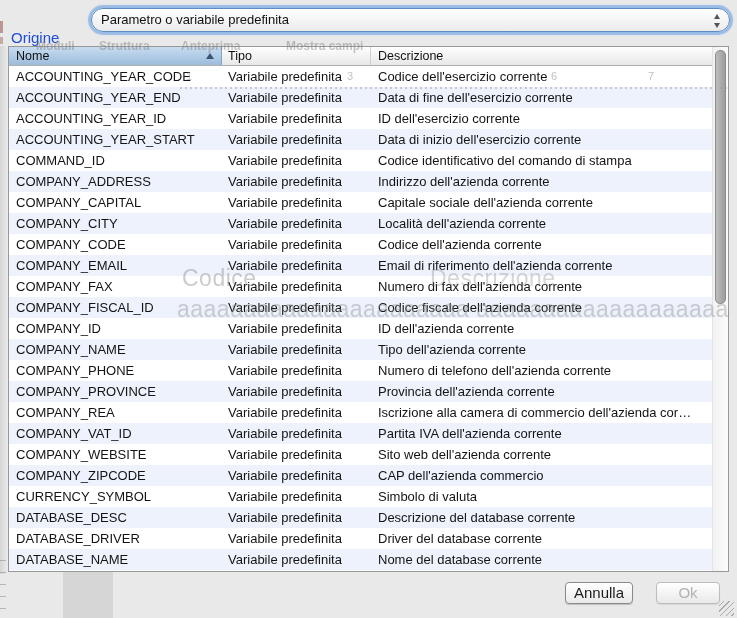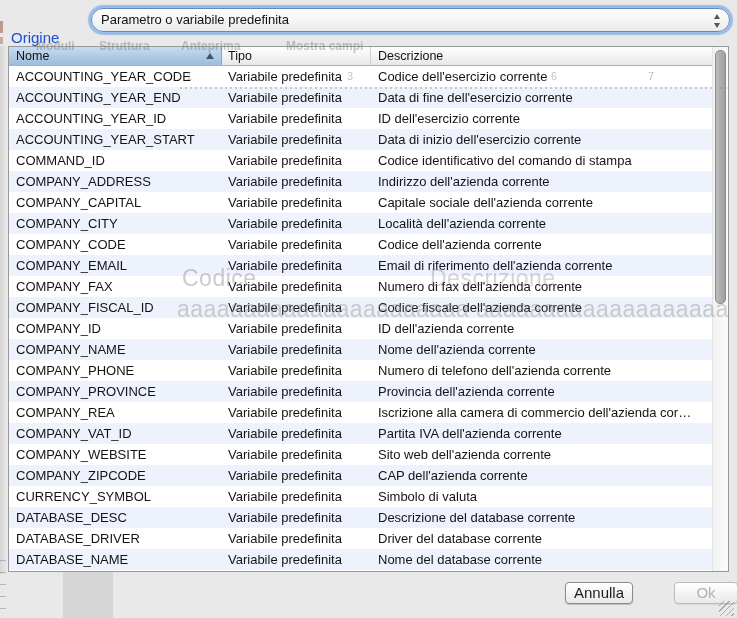--- a/index.html
+++ b/index.html
@@ -74,21 +74,21 @@
   }
   
   .btn{
     position:absolute;top:582px;height:22px;box-sizing:border-box;
     border-radius:4px;font-size:15px;text-align:center;line-height:20px;
     background:linear-gradient(#ffffff,#e9e9e9);cursor:default;
   }
   .btn.annulla{left:565px;width:68px;border:1px solid #8a8a8a;color:#1c1c1c;
     box-shadow:0 1px 1px rgba(0,0,0,.18), inset 0 1px 0 #fff;}
   .btn.ok{left:656px;width:64px;border:1px solid #bcbcbc;color:#b2b2b2;
-    box-shadow:0 1px 1px rgba(0,0,0,.08), inset 0 1px 0 #fff;margin-left:18px;}
+    box-shadow:0 1px 1px rgba(0,0,0,.08), inset 0 1px 0 #fff;}
   
   .grip{
     position:absolute;left:719px;top:601px;width:15px;height:15px;
     background:repeating-linear-gradient(135deg,
       transparent 0 3px, rgba(120,120,120,.55) 3px 4px);
     z-index:6;
   }
   
   .wm{position:absolute;pointer-events:none;z-index:10;white-space:nowrap;}
   .wm-toolbar{top:39px;font-size:12px;font-weight:bold;color:rgba(125,125,125,.45);}
@@ -225,21 +225,21 @@
 
     <div class="row">
       <div class="cell nome">COMPANY_ID</div>
       <div class="cell tipo">Variabile predefinita</div>
       <div class="cell desc">ID dell'azienda corrente</div>
     </div>
 
     <div class="row">
       <div class="cell nome">COMPANY_NAME</div>
       <div class="cell tipo">Variabile predefinita</div>
-      <div class="cell desc">Nome dell'azienda corrente</div>
+      <div class="cell desc">Tipo dell'azienda corrente</div>
     </div>
 
     <div class="row">
       <div class="cell nome">COMPANY_PHONE</div>
       <div class="cell tipo">Variabile predefinita</div>
       <div class="cell desc">Numero di telefono dell'azienda corrente</div>
     </div>
 
     <div class="row">
       <div class="cell nome">COMPANY_PROVINCE</div>
@@ -261,21 +261,21 @@
 
     <div class="row">
       <div class="cell nome">COMPANY_WEBSITE</div>
       <div class="cell tipo">Variabile predefinita</div>
       <div class="cell desc">Sito web dell'azienda corrente</div>
     </div>
 
     <div class="row">
       <div class="cell nome">COMPANY_ZIPCODE</div>
       <div class="cell tipo">Variabile predefinita</div>
-      <div class="cell desc">CAP dell'azienda corrente</div>
+      <div class="cell desc">CAP dell'azienda commercio</div>
     </div>
 
     <div class="row">
       <div class="cell nome">CURRENCY_SYMBOL</div>
       <div class="cell tipo">Variabile predefinita</div>
       <div class="cell desc">Simbolo di valuta</div>
     </div>
 
     <div class="row">
       <div class="cell nome">DATABASE_DESC</div>

